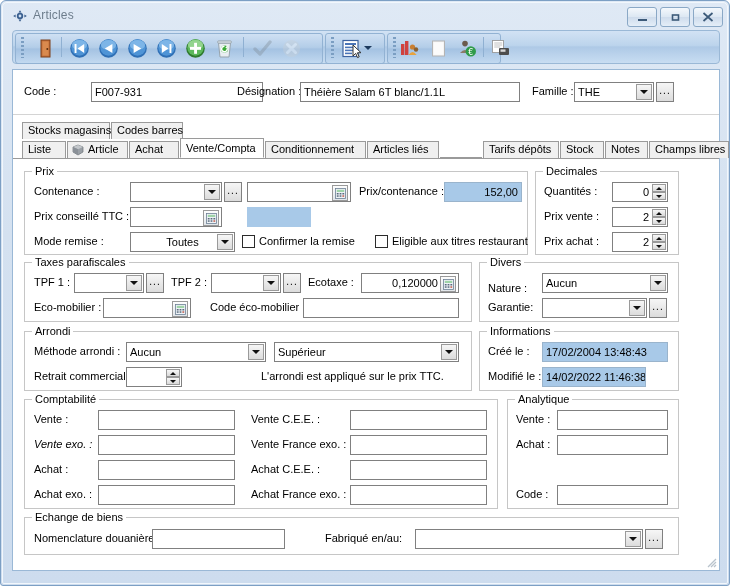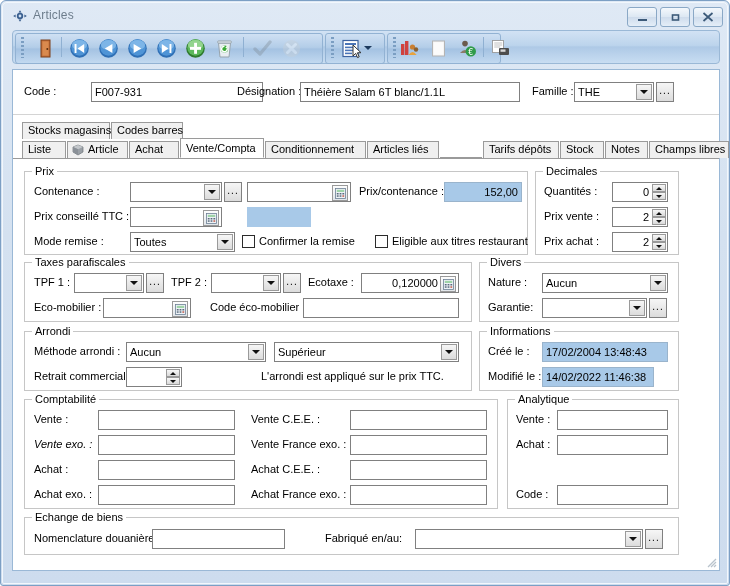--- a/index.html
+++ b/index.html
@@ -462,21 +462,21 @@
               <rect x="7.4" y="5" width="1.8" height="1.5" fill="#5a6b7d"></rect>
               <rect x="1.8" y="7.3" width="1.8" height="1.5" fill="#5a6b7d"></rect>
               <rect x="4.6" y="7.3" width="1.8" height="1.5" fill="#5a6b7d"></rect>
               <rect x="7.4" y="7.3" width="1.8" height="1.5" fill="#c05a4a"></rect>
             </svg>
           </span>
           </div>
         <div class="tfield hl" style="left:222px; top:35px; width:64px; border:none;"></div>
 
         <span class="lbl" style="left:9px; top:63px;">Mode remise :</span>
-        <div class="combo" style="left:105px; top:60px; width:105px;">Toutes<span class="arrow-btn">
+        <div class="combo" style="left:105px; top:60px; width:105px;text-align:center;">Toutes<span class="arrow-btn">
               <span class="caret"></span>
             </span></div>
         <div class="cbox" style="left:217px; top:63px;"></div>
         <span class="lbl" style="left:234px; top:63px;">Confirmer la remise</span>
 
         <div class="cbox" style="left:350px; top:63px;"></div>
         <span class="lbl" style="left:367px; top:63px;">Eligible aux titres restaurant</span>
       </div>
 
       <div class="grp" style="left:522px; top:12px; width:144px; height:84px;">
@@ -562,21 +562,21 @@
           </span>
           </div>
 
         <span class="lbl" style="left:185px; top:38px;">Code éco-mobilier :</span>
         <div class="tfield" style="left:278px; top:35px; width:156px;"></div>
       </div>
 
       <div class="grp" style="left:466px; top:103px; width:200px; height:60px;">
         <span class="cap">Divers</span>
 
-        <span class="lbl" style="left:8px; top:13px;text-align:center;">Nature :</span>
+        <span class="lbl" style="left:8px; top:19px;text-align:center;">Nature :</span>
         <div class="combo" style="left:62px; top:10px; width:126px;">Aucun<span class="arrow-btn">
               <span class="caret"></span>
             </span></div>
 
         <span class="lbl" style="left:8px; top:38px;">Garantie:</span>
         <div class="combo" style="left:62px; top:35px; width:105px;">
             <span class="arrow-btn">
               <span class="caret"></span>
             </span>
           </div>
@@ -608,21 +608,21 @@
         <span class="statictxt" style="left:236px; top:38px;">L'arrondi est appliqué sur le prix TTC.</span>
       </div>
 
       <div class="grp" style="left:466px; top:172px; width:200px; height:60px;">
         <span class="cap">Informations</span>
 
         <span class="lbl" style="left:8px; top:13px;">Créé le :</span>
         <div class="tfield hl" style="left:62px; top:10px; width:126px; text-align:left;">17/02/2004 13:48:43</div>
 
         <span class="lbl" style="left:8px; top:38px;">Modifié le :</span>
-        <div class="tfield hl" style="left:62px; top:35px; width:112px; text-align:left;">14/02/2022 11:46:38</div>
+        <div class="tfield hl" style="left:62px; top:35px; width:104px; text-align:left;">14/02/2022 11:46:38</div>
       </div>
 
       <div class="grp" style="left:11px; top:240px; width:474px; height:110px;">
         <span class="cap">Comptabilité</span>
 
         <span class="lbl" style="left:9px; top:13px;">Vente :</span>
         <div class="tfield" style="left:73px; top:10px; width:137px;"></div>
         <span class="lbl" style="left:226px; top:13px;">Vente C.E.E. :</span>
         <div class="tfield" style="left:325px; top:10px; width:137px;"></div>
 

